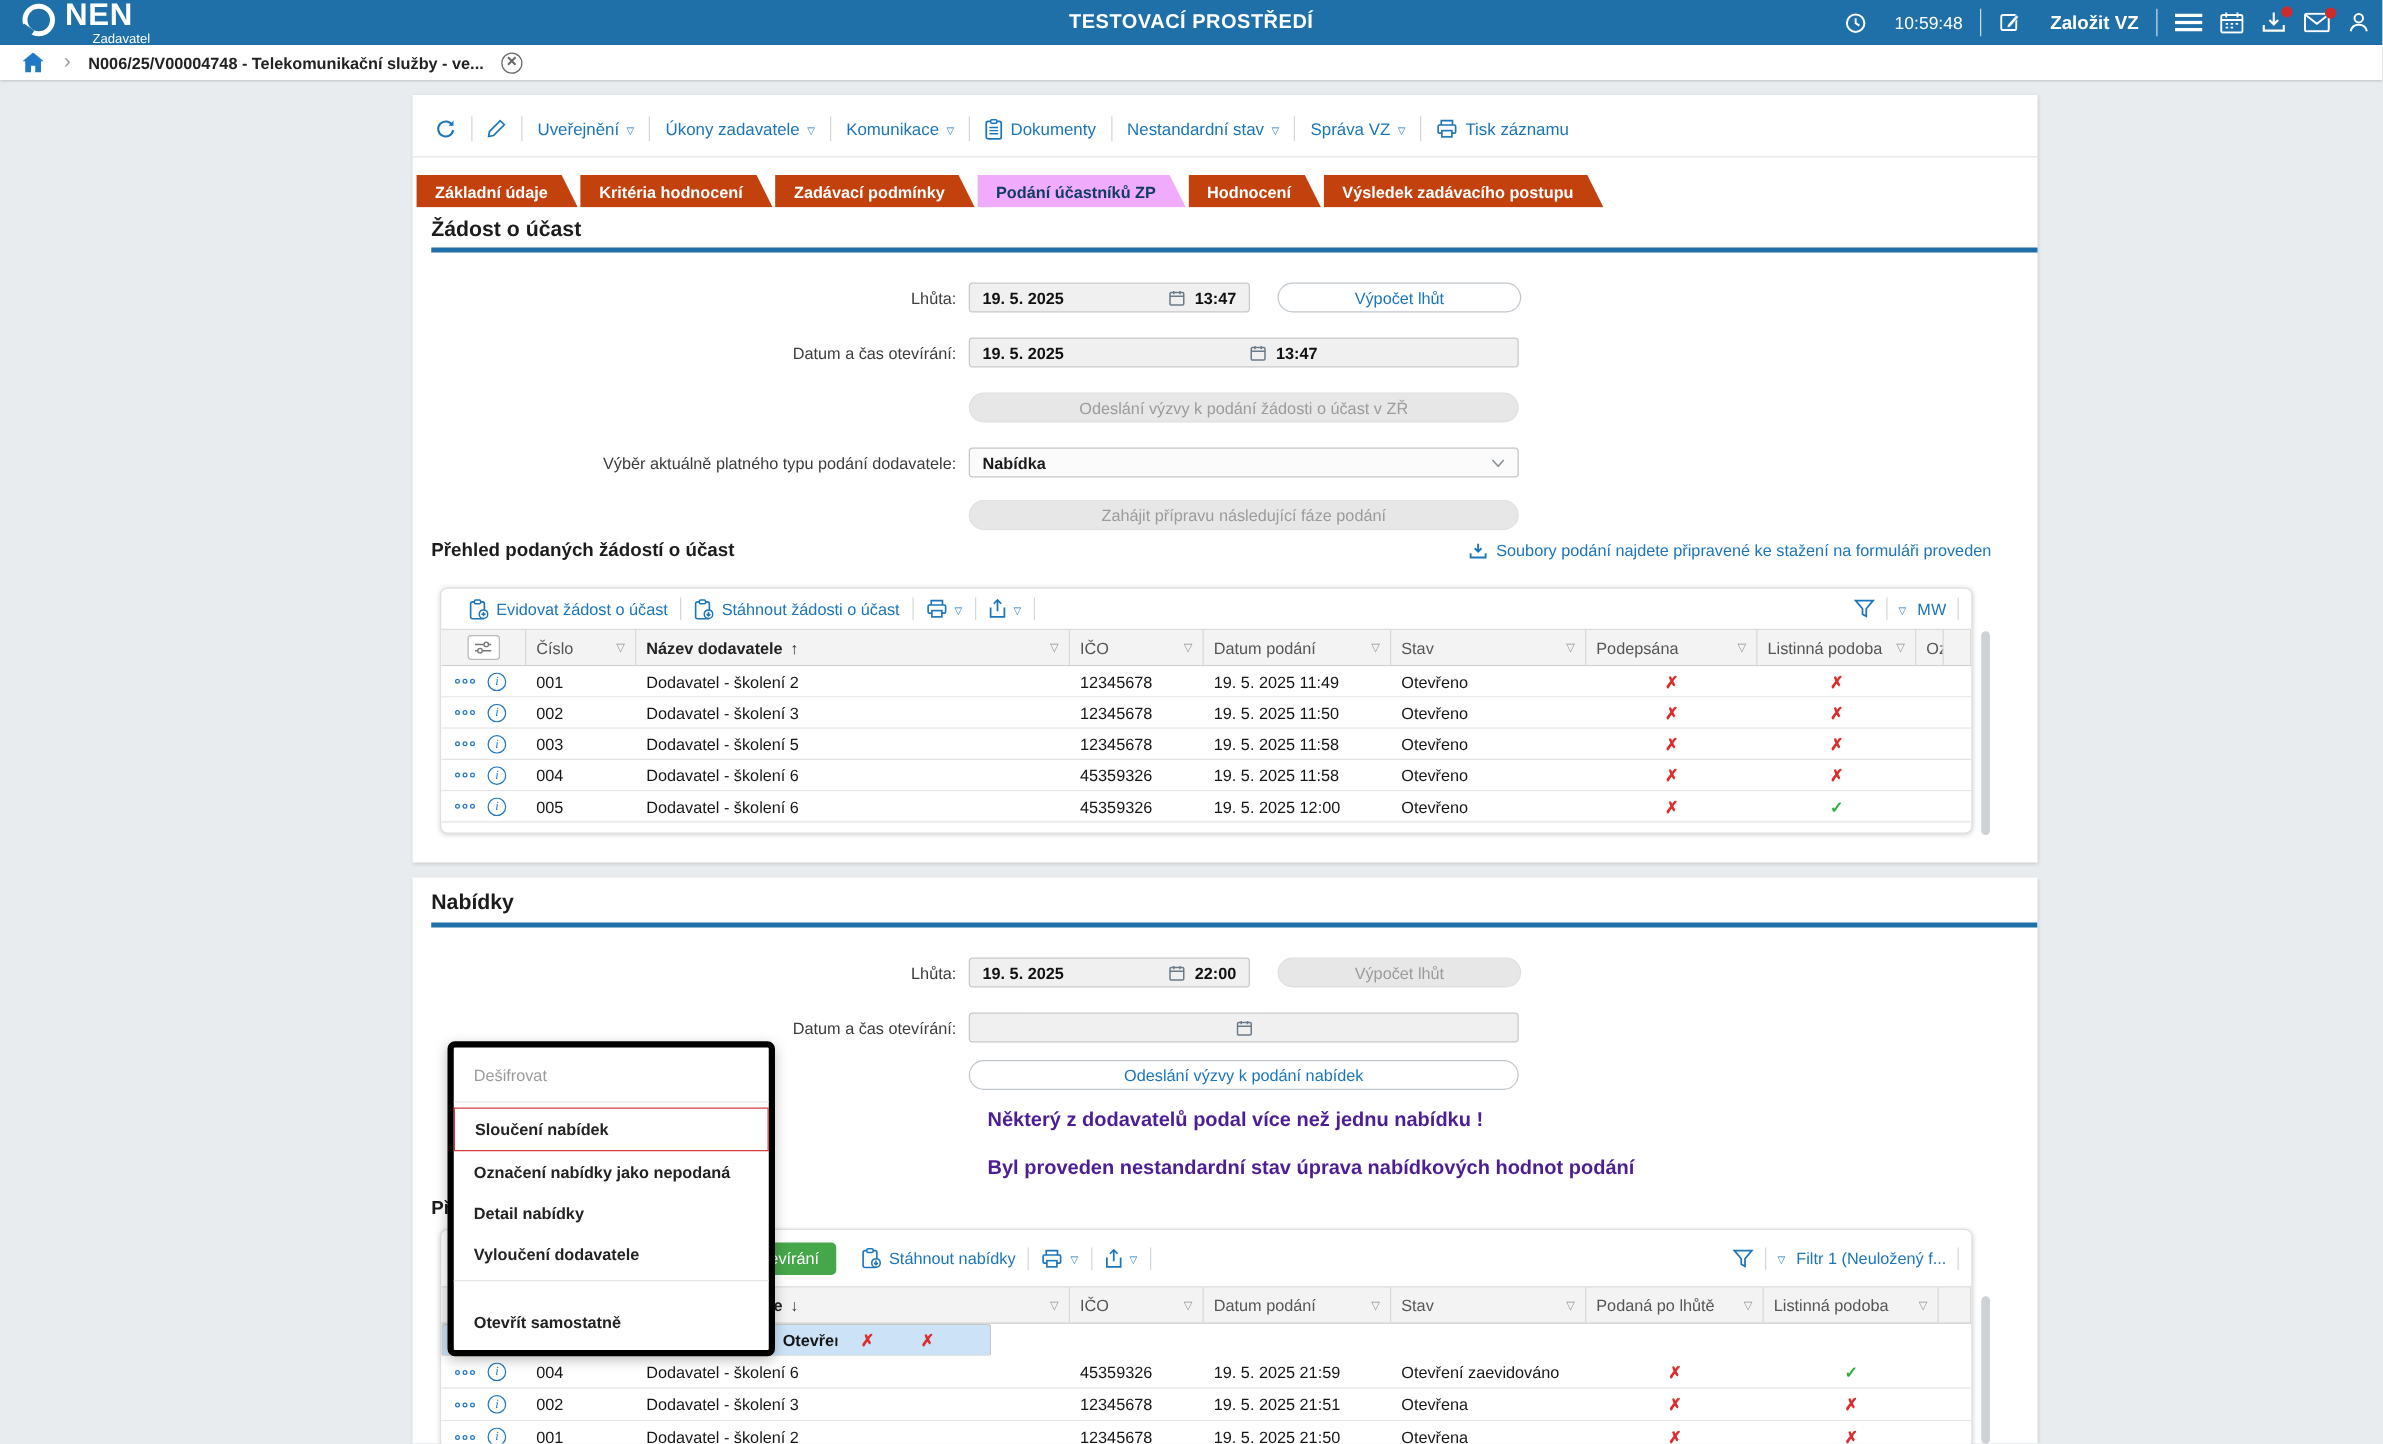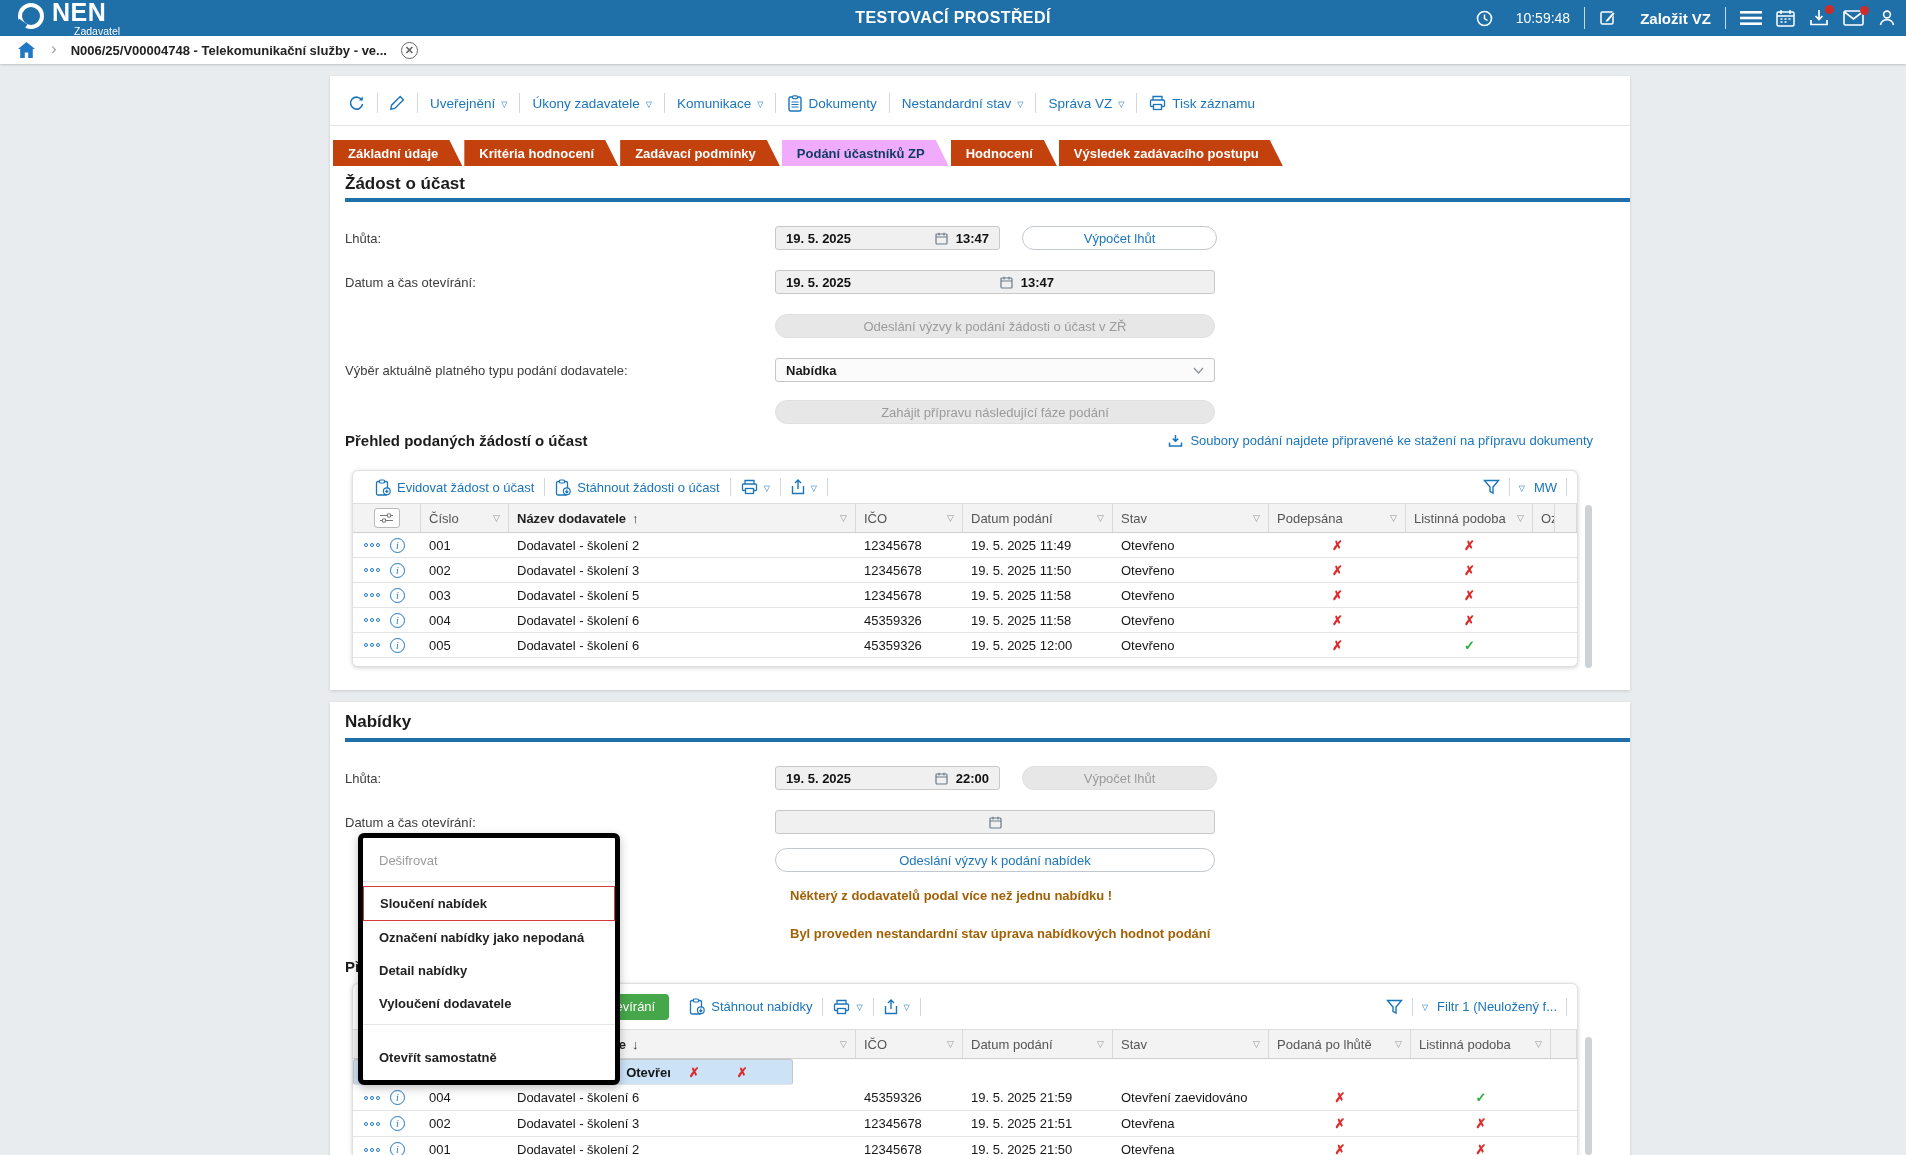--- a/index.html
+++ b/index.html
@@ -46,32 +46,32 @@
   
   .tabs{position:absolute;left:3px;top:64px;display:flex}
   .tab{height:26px;display:inline-flex;align-items:center;padding:0 24px 0 15px;background:#c2410c;color:#fff;font-weight:bold;font-size:13px;clip-path:polygon(0 0,calc(100% - 13px) 0,100% 100%,0 100%);margin-right:2px;cursor:pointer;white-space:nowrap}
   .tab.active{background:#f0abfc;color:#0e3c5f}
 
   .sec-title{position:absolute;left:15px;font-size:17px;font-weight:bold;color:#1c1c1c}
   .blue-rule{position:absolute;left:15px;right:0;height:4px;background:#1f6fa8}
 
   
   .frow{position:absolute;left:15px;width:900px;display:flex;align-items:center}
-  .flabel{width:430px;text-align:left;font-size:13px;color:#3c3c3c;padding-right:10px;white-space:nowrap}
+  .flabel{width:430px;text-align:right;font-size:13px;color:#3c3c3c;padding-right:10px;white-space:nowrap}
   .inp{height:24px;background:#f0f0f0;border:1px solid #c9c9c9;border-radius:3px;display:flex;align-items:center;padding:0 10px;font-size:13px;font-weight:bold;color:#111}
   .inp-sm{width:225px;justify-content:space-between}
   .inp-lg{width:440px}
   .btn{height:24px;border-radius:14px;display:flex;align-items:center;justify-content:center;font-size:13px;cursor:pointer}
   .btn-white{background:#fff;border:1px solid #c2c8cd;color:#1b75bb}
   .btn-gray{background:#e7e7e7;border:1px solid #e0e0e0;color:#9b9b9b;cursor:default}
   .w195{width:195px;margin-left:22px}
   .w440{width:440px}
   .sel{width:440px;height:24px;background:#fbfbfb;border:1px solid #c6c6c6;border-radius:3px;display:flex;align-items:center;justify-content:space-between;padding:0 10px;font-size:13px;font-weight:bold;cursor:pointer}
   .ico-time{display:flex;align-items:center;gap:8px}
-  .warn{position:absolute;left:460px;font-size:13px;font-weight:bold;color:#a16207}
+  .warn{position:absolute;left:460px;font-size:16px;font-weight:bold;color:#4c1d95}
 
   .prehled-row{position:absolute;left:15px;right:37px;display:flex;justify-content:space-between;align-items:center}
   .h3t{font-size:15px;font-weight:bold;color:#1c1c1c}
   .dl-link{display:flex;align-items:center;gap:7px;color:#1b75bb;font-size:13px;cursor:pointer}
 
   
   .tcard{position:absolute;left:22px;width:1226px;background:#fff;border:1px solid #e0e0e0;border-radius:6px;box-shadow:0 1px 4px rgba(0,0,0,.18);overflow:hidden}
   .tc-a{top:394px;height:197px}
   .tc-b{top:281px;height:176px}
   .ttool{display:flex;align-items:center;color:#1b75bb;font-size:13px;padding:0 12px;position:relative}
@@ -349,21 +349,21 @@
 
     <div class="prehled-row" style="top:356px">
       <span class="h3t">Přehled podaných žádostí o účast</span>
       <span class="dl-link">
         <span>
             <svg width="15" height="14" viewBox="0 0 15 14">
               <path d="M7.5 1v6M4.8 4.6l2.7 2.7 2.7-2.7" fill="none" stroke="#1b75bb" stroke-width="1.5"></path>
               <path d="M1.5 8.5v3.5h12V8.5" fill="none" stroke="#1b75bb" stroke-width="1.5"></path>
             </svg>
           </span>
-        <span>Soubory podání najdete připravené ke stažení na přípravu dokumenty</span>
+        <span>Soubory podání najdete připravené ke stažení na formuláři proveden</span>
       </span>
     </div>
 
     <div class="tcard tc-a" id="tableA">
         <div class="ttool">
           <span class="tt-item">
             <span>
               <svg width="16" height="17" viewBox="0 0 16 17">
                 <rect x="1.5" y="2.5" width="11" height="13.5" rx="1.5" fill="none" stroke="#1b75bb" stroke-width="1.3"></rect>
                 <rect x="4.5" y="1" width="5" height="3" rx="1" fill="#fff" stroke="#1b75bb" stroke-width="1.2"></rect>

